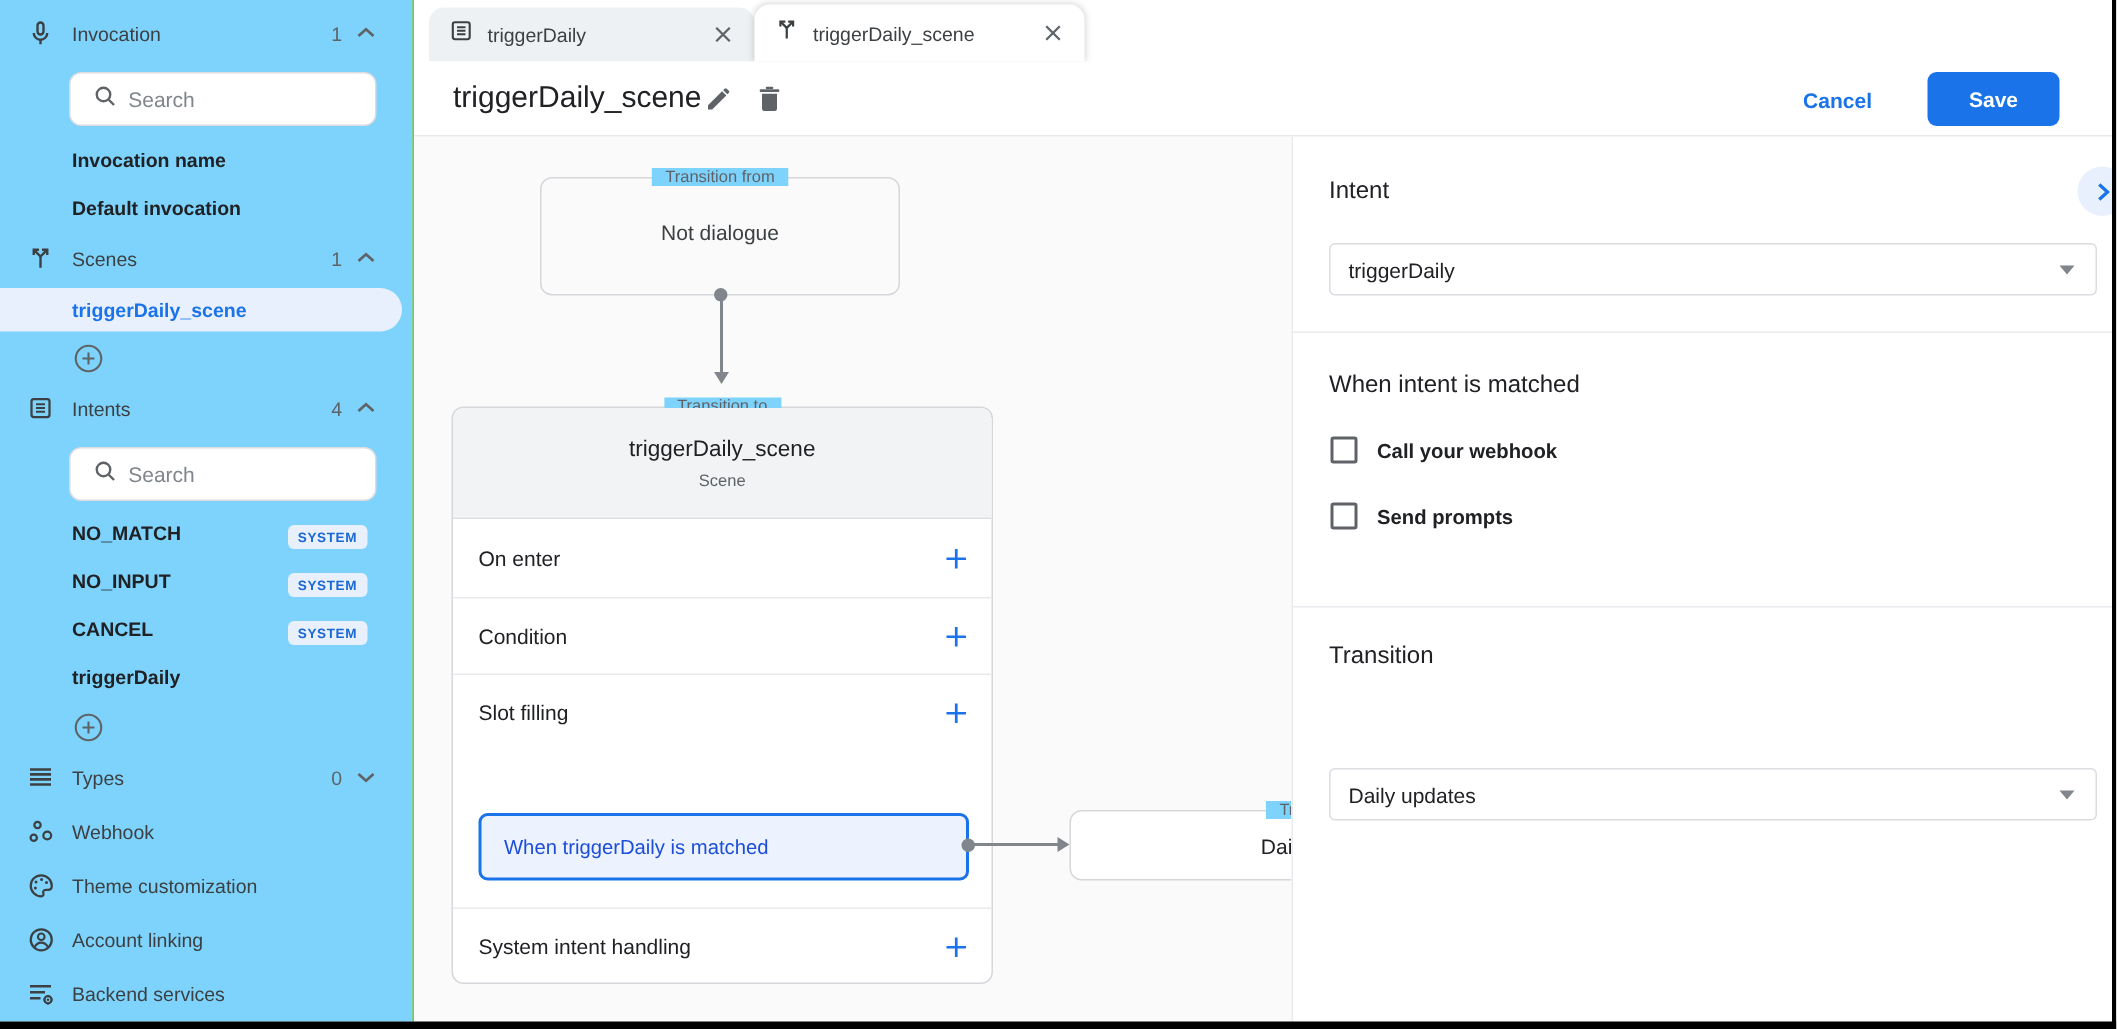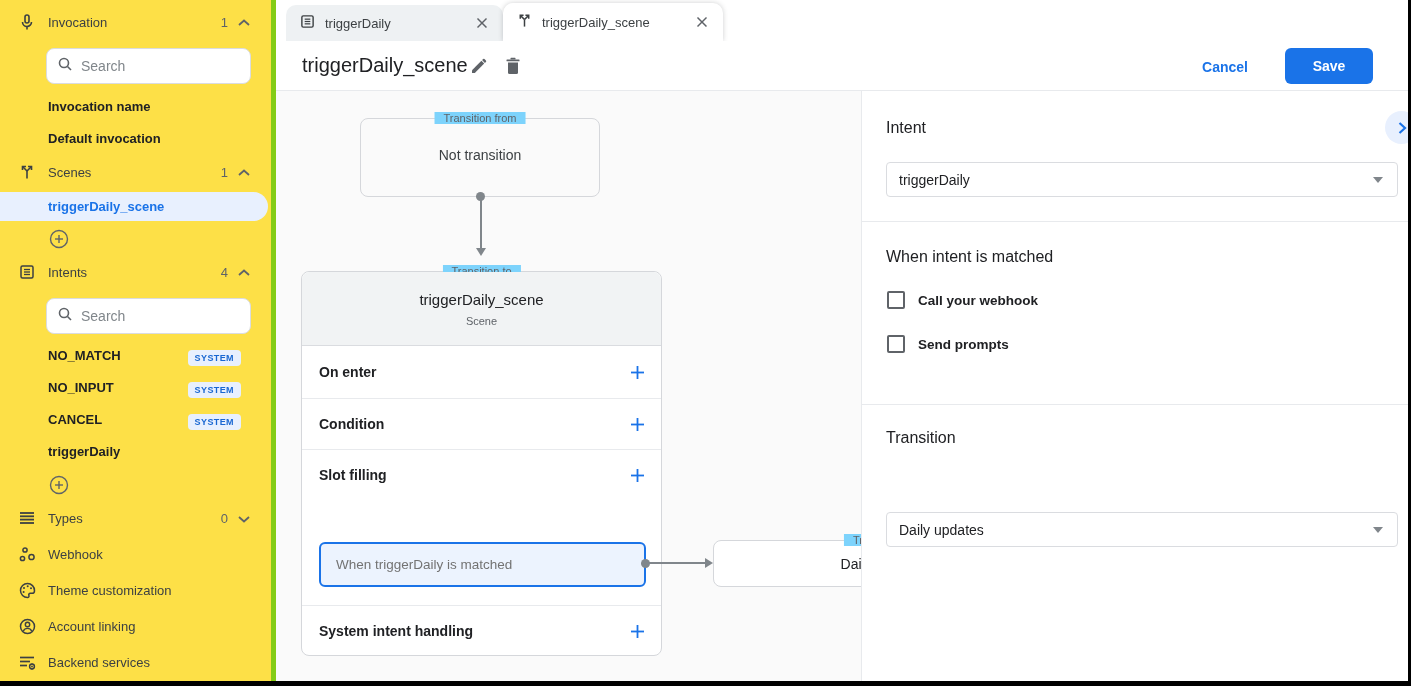--- a/index.html
+++ b/index.html
@@ -5,26 +5,26 @@
   * { margin:0; padding:0; box-sizing:border-box; }
   html,body { background:#fff; }
   body { font-family:"Liberation Sans","DejaVu Sans",sans-serif; color:#202124; }
   #app { position:relative; width:1411px; height:686px; background:#fff; overflow:hidden; }
 
   
   .frame-bottom { position:absolute; left:0; top:681px; width:1411px; height:5px; background:#000; z-index:60; }
   .frame-right  { position:absolute; left:1408px; top:0; width:3px; height:686px; background:#000; z-index:60; }
 
   
-  #sidebar { position:absolute; left:0; top:0; width:276px; height:681px; background:#fde047; border-right:5px solid #84cc16; z-index:5; }
+  #sidebar { position:absolute; left:0; top:0; width:276px; height:681px; background:#7dd3fc; border-right:1px solid #84cc16; z-index:5; }
   .sec-header { position:absolute; left:0; width:276px; height:26px; display:flex; align-items:center; padding:0 26px 0 18px; cursor:pointer; }
   .sec-header .sicon { width:18px; height:18px; margin-right:12px; display:flex; align-items:center; justify-content:center; }
   .sec-header .slabel { flex:1; font-size:13px; color:#3c4043; }
   .sec-header .scount { font-size:13px; color:#5f6368; margin-right:10px; }
-  .searchbox { position:absolute; left:46px; width:205px; height:36px; border:1px solid #dadce0; border-radius:8px; display:flex; align-items:center; padding:0 10px; background:#fff; }
+  .searchbox { position:absolute; left:46px; width:205px; height:36px; border:1px solid #dadce0; border-radius:8px; display:flex; align-items:center; padding:0 10px; background:#fff;justify-content:center; }
   .searchbox input { border:none; outline:none; font-size:14px; color:#5f6368; width:150px; margin-left:8px; font-family:inherit; background:transparent; }
   .searchbox input::placeholder { color:#80868b; }
   .side-item { position:absolute; left:48px; font-size:13px; font-weight:700; color:#202124; height:20px; line-height:20px; cursor:pointer; }
   .selected-pill { position:absolute; left:0; top:192px; width:268px; height:29px; background:#e8f0fe; border-radius:0 16px 16px 0; display:flex; align-items:center; cursor:pointer; }
   .selected-pill span { margin-left:48px; font-size:13px; font-weight:700; color:#1a73e8; }
   .plus-circle { position:absolute; left:49px; width:20px; height:20px; cursor:pointer; }
   .sys-badge { position:absolute; right:30px; background:#e8f0fe; color:#1967d2; font-size:9px; font-weight:700; letter-spacing:.4px; padding:3px 7px; border-radius:4px; line-height:10px; }
   .side-link { position:absolute; left:0; width:276px; height:24px; display:flex; align-items:center; padding-left:18px; cursor:pointer; }
   .side-link .sicon { width:18px; height:18px; margin-right:12px; display:flex; align-items:center; justify-content:center; }
   .side-link .llabel { font-size:13px; color:#3c4043; }
@@ -52,26 +52,26 @@
   .dot { position:absolute; width:9px; height:9px; border-radius:50%; background:#80868b; }
   .vline { position:absolute; width:2px; background:#80868b; }
   .hline { position:absolute; height:2px; background:#80868b; }
   .arrow-down { position:absolute; width:0; height:0; border-left:5px solid transparent; border-right:5px solid transparent; border-top:8px solid #80868b; }
   .arrow-right { position:absolute; width:0; height:0; border-top:5px solid transparent; border-bottom:5px solid transparent; border-left:8px solid #80868b; }
 
   .scene-card { position:absolute; left:25px; top:180px; width:361px; height:385px; background:#fff; border:1px solid #d5d7db; border-radius:8px; }
   .scene-card .card-head { position:absolute; left:0; top:0; width:100%; height:74px; background:#f1f3f4; border-bottom:1px solid #dadce0; border-radius:8px 8px 0 0; }
   .card-head .ctitle { position:absolute; top:19px; width:100%; text-align:center; font-size:15px; color:#202124; }
   .card-head .csub { position:absolute; top:43px; width:100%; text-align:center; font-size:11px; color:#5f6368; }
-  .crow { position:absolute; left:0; width:100%;font-weight:bold; }
+  .crow { position:absolute; left:0; width:100%; }
   .crow .rlabel { position:absolute; left:17px; top:50%; transform:translateY(-50%); font-size:14px; color:#202124; }
   .crow .radd { position:absolute; right:14px; top:50%; transform:translateY(-50%); width:20px; height:20px; cursor:pointer; display:flex; align-items:center; justify-content:center; }
   .rowline { border-top:1px solid #e8eaed; }
   .matched-box { position:absolute; left:17px; top:270px; width:327px; height:45px; background:#ecf3fe; border:2px solid #1a73e8; border-radius:6px; display:flex; align-items:center; cursor:pointer; }
-  .matched-box span { margin-left:15px; font-size:13.5px; color:#737373; }
+  .matched-box span { margin-left:15px; font-size:13.5px; color:#1d4ed8; }
   .target-card { position:absolute; left:437px; top:449px; width:340px; height:47px; background:#fff; border:1px solid #d5d7db; border-radius:8px; }
   .target-card .ttitle { position:absolute; top:0; width:100%; height:47px; line-height:47px; text-align:center; font-size:14px; color:#202124; }
 
   
   #panel { position:absolute; left:861px; top:91px; width:638px; height:590px; background:#fff; border-left:1px solid #e8eaed; }
   .collapse-btn { position:absolute; left:523px; top:20px; width:33px; height:33px; border-radius:50%; background:#e8f0fe; cursor:pointer; display:flex; align-items:center; justify-content:center; }
   .phead { position:absolute; left:24px; font-size:16px; color:#202124; }
   .dropdown { position:absolute; left:24px; width:512px; height:35px; border:1px solid #dadce0; border-radius:4px; background:#fff; display:flex; align-items:center; cursor:pointer; }
   .dropdown .dval { margin-left:12px; font-size:14px; color:#202124; flex:1; }
   .dropdown .caret { width:0; height:0; border-left:5px solid transparent; border-right:5px solid transparent; border-top:6px solid #80868b; margin-right:14px; }
@@ -301,21 +301,21 @@
         </svg>
     </span>
     <span class="cancel-btn">Cancel</span>
     <button class="save-btn">Save</button>
   </div>
 
   <div id="canvas">
 
     <div class="tfrom">
       <span class="legend">Transition from</span>
-      <div class="na">Not transition</div>
+      <div class="na">Not dialogue</div>
     </div>
 
     <div class="dot" style="left:200px; top:101px"></div>
     <div class="vline" style="left:204px; top:106px; height:52px"></div>
     <div class="arrow-down" style="left:200px; top:157px"></div>
 
     <div class="scene-card">
       <span class="legend">Transition to</span>
       <div class="card-head">
         <div class="ctitle">triggerDaily_scene</div>

